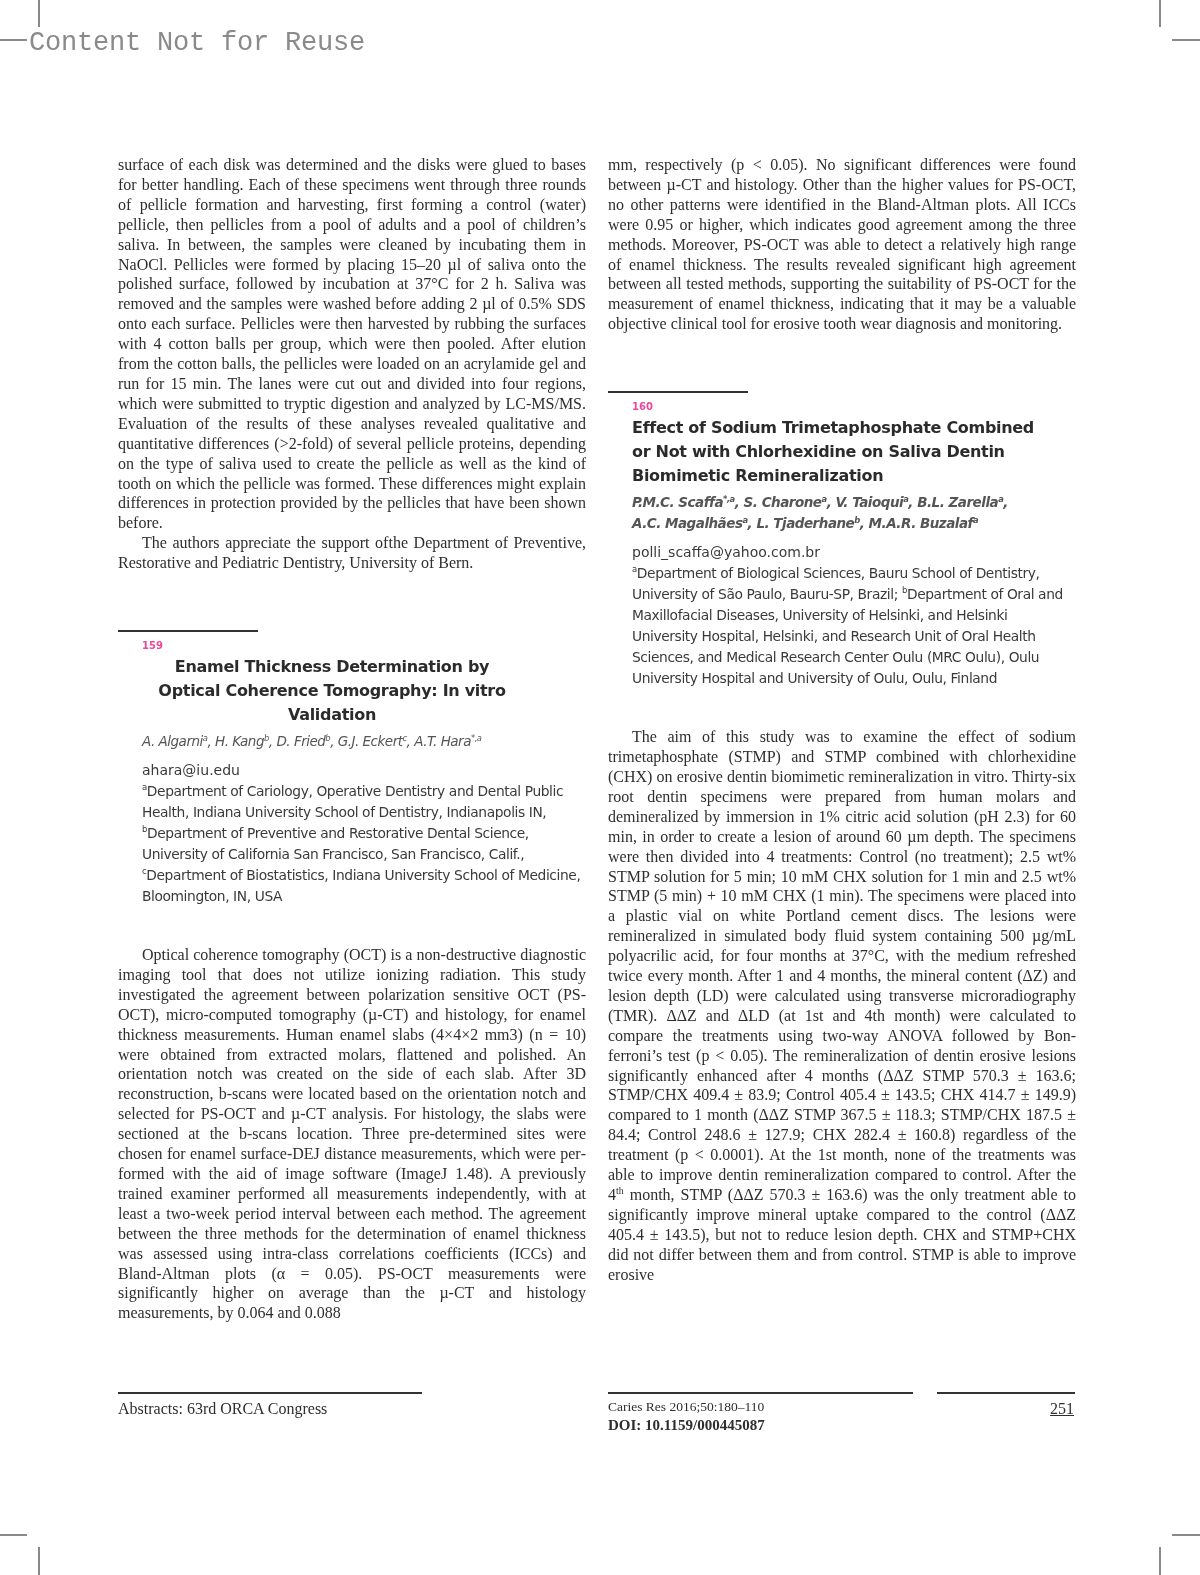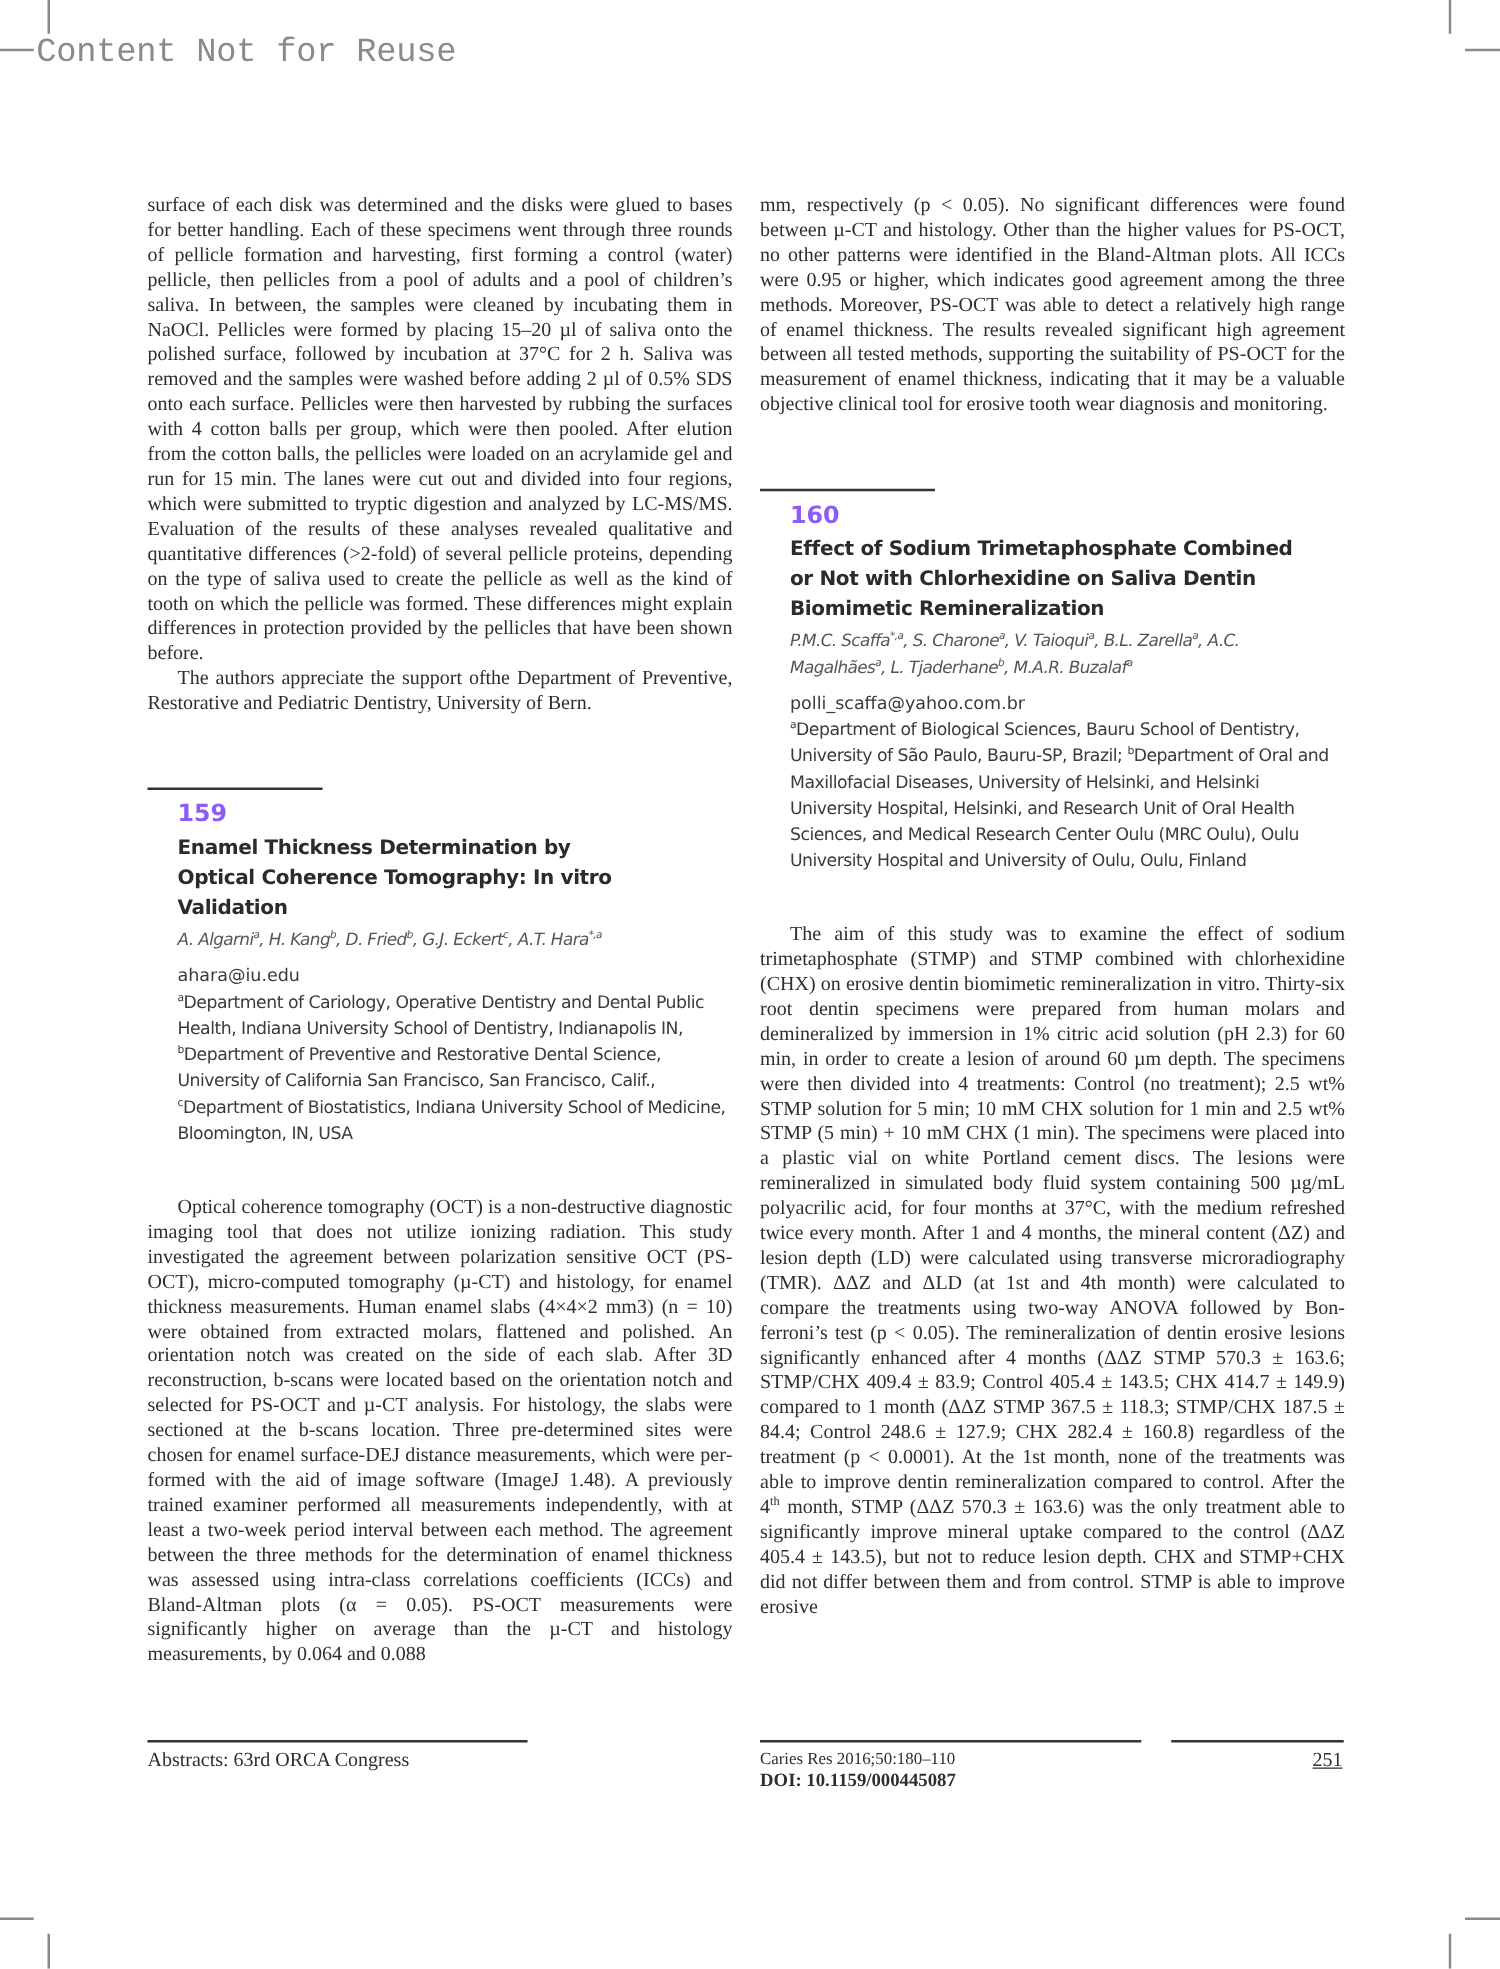--- a/index.html
+++ b/index.html
@@ -18,21 +18,21 @@
   .col-right { left: 608px; top: 155px; }
   .body-text {
     font-family: "Liberation Serif", "DejaVu Serif", serif;
     font-size: 16px; line-height: 19.9px; text-align: justify;
     hyphens: manual; color: #2e2e2e; margin: 0;
   }
   .indent { text-indent: 24px; }
   .rule { height: 2px; background: #333; width: 140px; }
   .abs-num {
     font-family: "DejaVu Sans", "Liberation Sans", sans-serif; font-weight: bold;
-    font-size: 19px; color: #8b5cf6; margin: 8px 0 0 24px;
+    font-size: 10px; color: #ec4899; margin: 8px 0 0 24px;
   }
   .abs-title {
     font-family: "DejaVu Sans", "Liberation Sans", sans-serif; font-weight: bold;
     font-size: 16px; line-height: 24px; color: #2b2b2b; margin: 4px 0 0 24px;
     letter-spacing: -0.3px;
   }
   .authors {
     font-family: "DejaVu Sans", "Liberation Sans", sans-serif; font-style: italic;
     font-size: 13.5px; line-height: 21px; color: #555; margin: 4px 0 0 24px;
     letter-spacing: -0.5px;
@@ -66,21 +66,21 @@
 
 <div class="watermark">Content Not for Reuse</div>
 
 <div class="col col-left">
   <p class="body-text">surface of each disk was determined and the disks were glued to bases for better handling. Each of these specimens went through three rounds of pellicle formation and harvesting, first forming a control (water) pellicle, then pellicles from a pool of adults and a pool of children’s saliva. In between, the samples were cleaned by incubating them in NaOCl. Pellicles were formed by placing 15–20 µl of saliva onto the polished surface, followed by incuba­tion at 37°C for 2 h. Saliva was removed and the samples were washed before adding 2 µl of 0.5% SDS onto each surface. Pel­licles were then harvested by rubbing the surfaces with 4 cotton balls per group, which were then pooled. After elution from the cotton balls, the pellicles were loaded on an acrylamide gel and run for 15 min. The lanes were cut out and divided into four regions, which were submitted to tryptic digestion and analyzed by LC-MS/MS. Evaluation of the results of these analyses re­vealed qualitative and quantitative differences (&gt;2-fold) of sev­eral pellicle proteins, depending on the type of saliva used to create the pellicle as well as the kind of tooth on which the pel­licle was formed. These differences might explain differences in protection provided by the pellicles that have been shown be­fore.</p>
   <p class="body-text indent">The authors appreciate the support ofthe Department of Pre­ventive, Restorative and Pediatric Dentistry, University of Bern.</p>
 
   <div style="height:57px;"></div>
   <div class="rule"></div>
   <div class="abs-num">159</div>
-  <div class="abs-title" style="width:380px;">Enamel Thickness Determination by Optical Coherence Tomography: In vitro Validation</div>
+  <div class="abs-title" style="width:380px;text-align:center;">Enamel Thickness Determination by Optical Coherence Tomography: In vitro Validation</div>
   <div class="authors">
     <span>A. Algarni</span><sup>a</sup>,
     <span>H. Kang</span><sup>b</sup>,
     <span>D. Fried</span><sup>b</sup>,
     <span>G.J. Eckert</span><sup>c</sup>,
     <span>A.T. Hara</span><sup>*,a</sup>
   </div>
   <div class="email">ahara@iu.edu</div>
   <div class="affil"><sup>a</sup><span>Department of Cariology, Operative Dentistry and Dental Public Health, Indiana University School of Dentistry, Indianapolis IN, </span><sup>b</sup><span>Department of Preventive and Restorative Dental Science, University of California San Francisco, San Francisco, Calif., </span><sup>c</sup><span>Department of Biostatistics, Indiana University School of Medicine, Bloomington, IN, USA</span></div>
 
@@ -88,21 +88,21 @@
   <p class="body-text indent">Optical coherence tomography (OCT) is a non-destructive diagnostic imaging tool that does not utilize ionizing radiation. This study investigated the agreement between polarization sen­sitive OCT (PS-OCT), micro-computed tomography (µ-CT) and histology, for enamel thickness measurements. Human enamel slabs (4×4×2 mm3) (n = 10) were obtained from extracted mo­lars, flattened and polished. An orientation notch was created on the side of each slab. After 3D reconstruction, b-scans were lo­cated based on the orientation notch and selected for PS-OCT and µ-CT analysis. For histology, the slabs were sectioned at the b-scans location. Three pre-determined sites were chosen for enamel surface-DEJ distance measurements, which were per­formed with the aid of image software (ImageJ 1.48). A previ­ously trained examiner performed all measurements indepen­dently, with at least a two-week period interval between each method. The agreement between the three methods for the deter­mination of enamel thickness was assessed using intra-class cor­relations coefficients (ICCs) and Bland-Altman plots (α = 0.05). PS-OCT measurements were significantly higher on average than the µ-CT and histology measurements, by 0.064 and 0.088</p>
 </div>
 
 <div class="col col-right">
   <p class="body-text">mm, respectively (p &lt; 0.05). No significant differences were found between µ-CT and histology. Other than the higher values for PS-OCT, no other patterns were identified in the Bland-Alt­man plots. All ICCs were 0.95 or higher, which indicates good agreement among the three methods. Moreover, PS-OCT was able to detect a relatively high range of enamel thickness. The re­sults revealed significant high agreement between all tested methods, supporting the suitability of PS-OCT for the measure­ment of enamel thickness, indicating that it may be a valuable objective clinical tool for erosive tooth wear diagnosis and mon­itoring.</p>
 
   <div style="height:57px;"></div>
   <div class="rule"></div>
   <div class="abs-num">160</div>
   <div class="abs-title" style="width:410px;">Effect of Sodium Trimetaphosphate Combined or Not with Chlorhexidine on Saliva Dentin Biomimetic Remineralization</div>
-  <div class="authors" style="width:400px;">
+  <div class="authors" style="width:400px;font-weight:bold;">
     <span>P.M.C. Scaffa</span><sup>*,a</sup>,
     <span>S. Charone</span><sup>a</sup>,
     <span>V. Taioqui</span><sup>a</sup>,
     <span>B.L. Zarella</span><sup>a</sup>,
     <span>A.C. Magalhães</span><sup>a</sup>,
     <span>L. Tjaderhane</span><sup>b</sup>,
     <span>M.A.R. Buzalaf</span><sup>a</sup>
   </div>
   <div class="email">polli_scaffa@yahoo.com.br</div>
   <div class="affil"><sup>a</sup><span>Department of Biological Sciences, Bauru School of Dentistry, University of São Paulo, Bauru-SP, Brazil; </span><sup>b</sup><span>Department of Oral and Maxillofacial Diseases, University of Helsinki, and Helsinki University Hospital, Helsinki, and Research Unit of Oral Health Sciences, and Medical Research Center Oulu (MRC Oulu), Oulu University Hospital and University of Oulu, Oulu, Finland</span></div>

